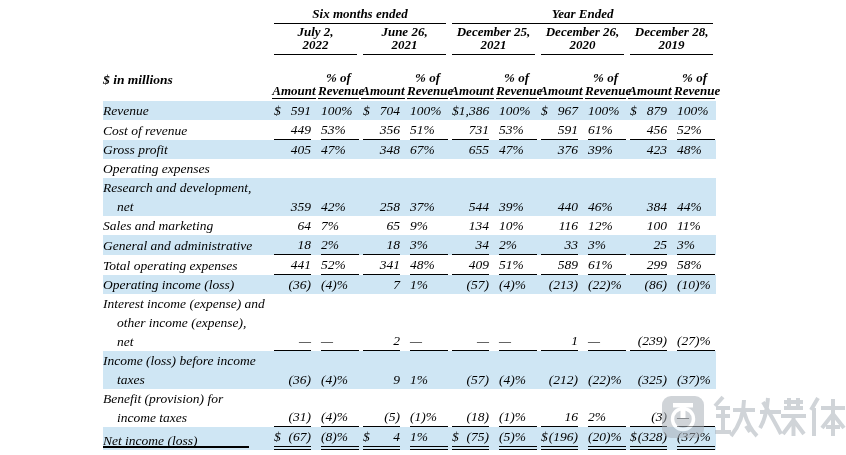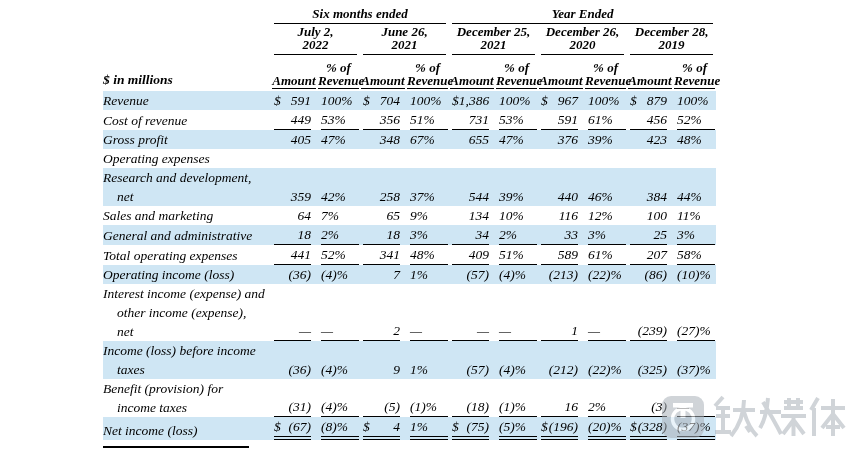--- a/index.html
+++ b/index.html
@@ -11,21 +11,21 @@
   .table-wrap { position:absolute; left:103px; top:3px; }
   table { border-collapse:separate; border-spacing:0; table-layout:fixed; width:613px; font-size:13.5px;font-style:italic; }
   td { padding:0; vertical-align:bottom; }
   
   tr.h-grp td { height:21px; }
   tr.h-date td { height:31px;margin-top:8px; }
   tr.h-col td { height:30px; padding-top:3px; }
   .grp .cv { font-weight:bold; font-size:13px; text-align:center; border-bottom:1.5px solid #000; padding-bottom:2px; margin:0 3px; line-height:14px; }
   .date .cv { font-weight:bold; font-size:13px; text-align:center; white-space:pre-line; line-height:13px; border-bottom:1.5px solid #000; padding-bottom:3px; margin:0 3px; }
   .ah .cv, .ph .cv { font-weight:bold; font-size:13px; text-align:center; white-space:pre-line; line-height:13px; border-bottom:1.5px solid #000; padding-bottom:1px; margin:0 1px 2px 1px; }
-  .units { font-weight:bold; padding-bottom:3px; }
+  .units { font-weight:bold; padding-bottom:13px; }
   
   tbody td { line-height:19px; }
   td.lbl { }
   .lbl-in { width:180px; padding-left:14px; text-indent:-14px; white-space:pre-wrap; }
   td.a .cv { display:flex; margin:0 6px 0 3px; }
   td.a .cv .av { margin-left:auto; }
   td.p .cv { text-align:left; margin:0 1px 0 4px; }
   tr.hl td { background:var(--hl,#cfe6f4); }
   td.u .cv { border-bottom:1.5px solid #000; }
   td.uu .cv { border-bottom:4.5px double #000; }
@@ -449,21 +449,21 @@
           <td class="a u">
             <div class="cv">
               <span class="av">589</span>
             </div>
           </td>
           <td class="p u">
             <div class="cv">61%</div>
           </td>
           <td class="a u">
             <div class="cv">
-              <span class="av">207</span>
+              <span class="av">299</span>
             </div>
           </td>
           <td class="p u">
             <div class="cv">58%</div>
           </td>
         </tr>
         <tr class="hl">
           <td class="lbl">
             <div class="lbl-in">Operating income (loss)</div>
           </td>

